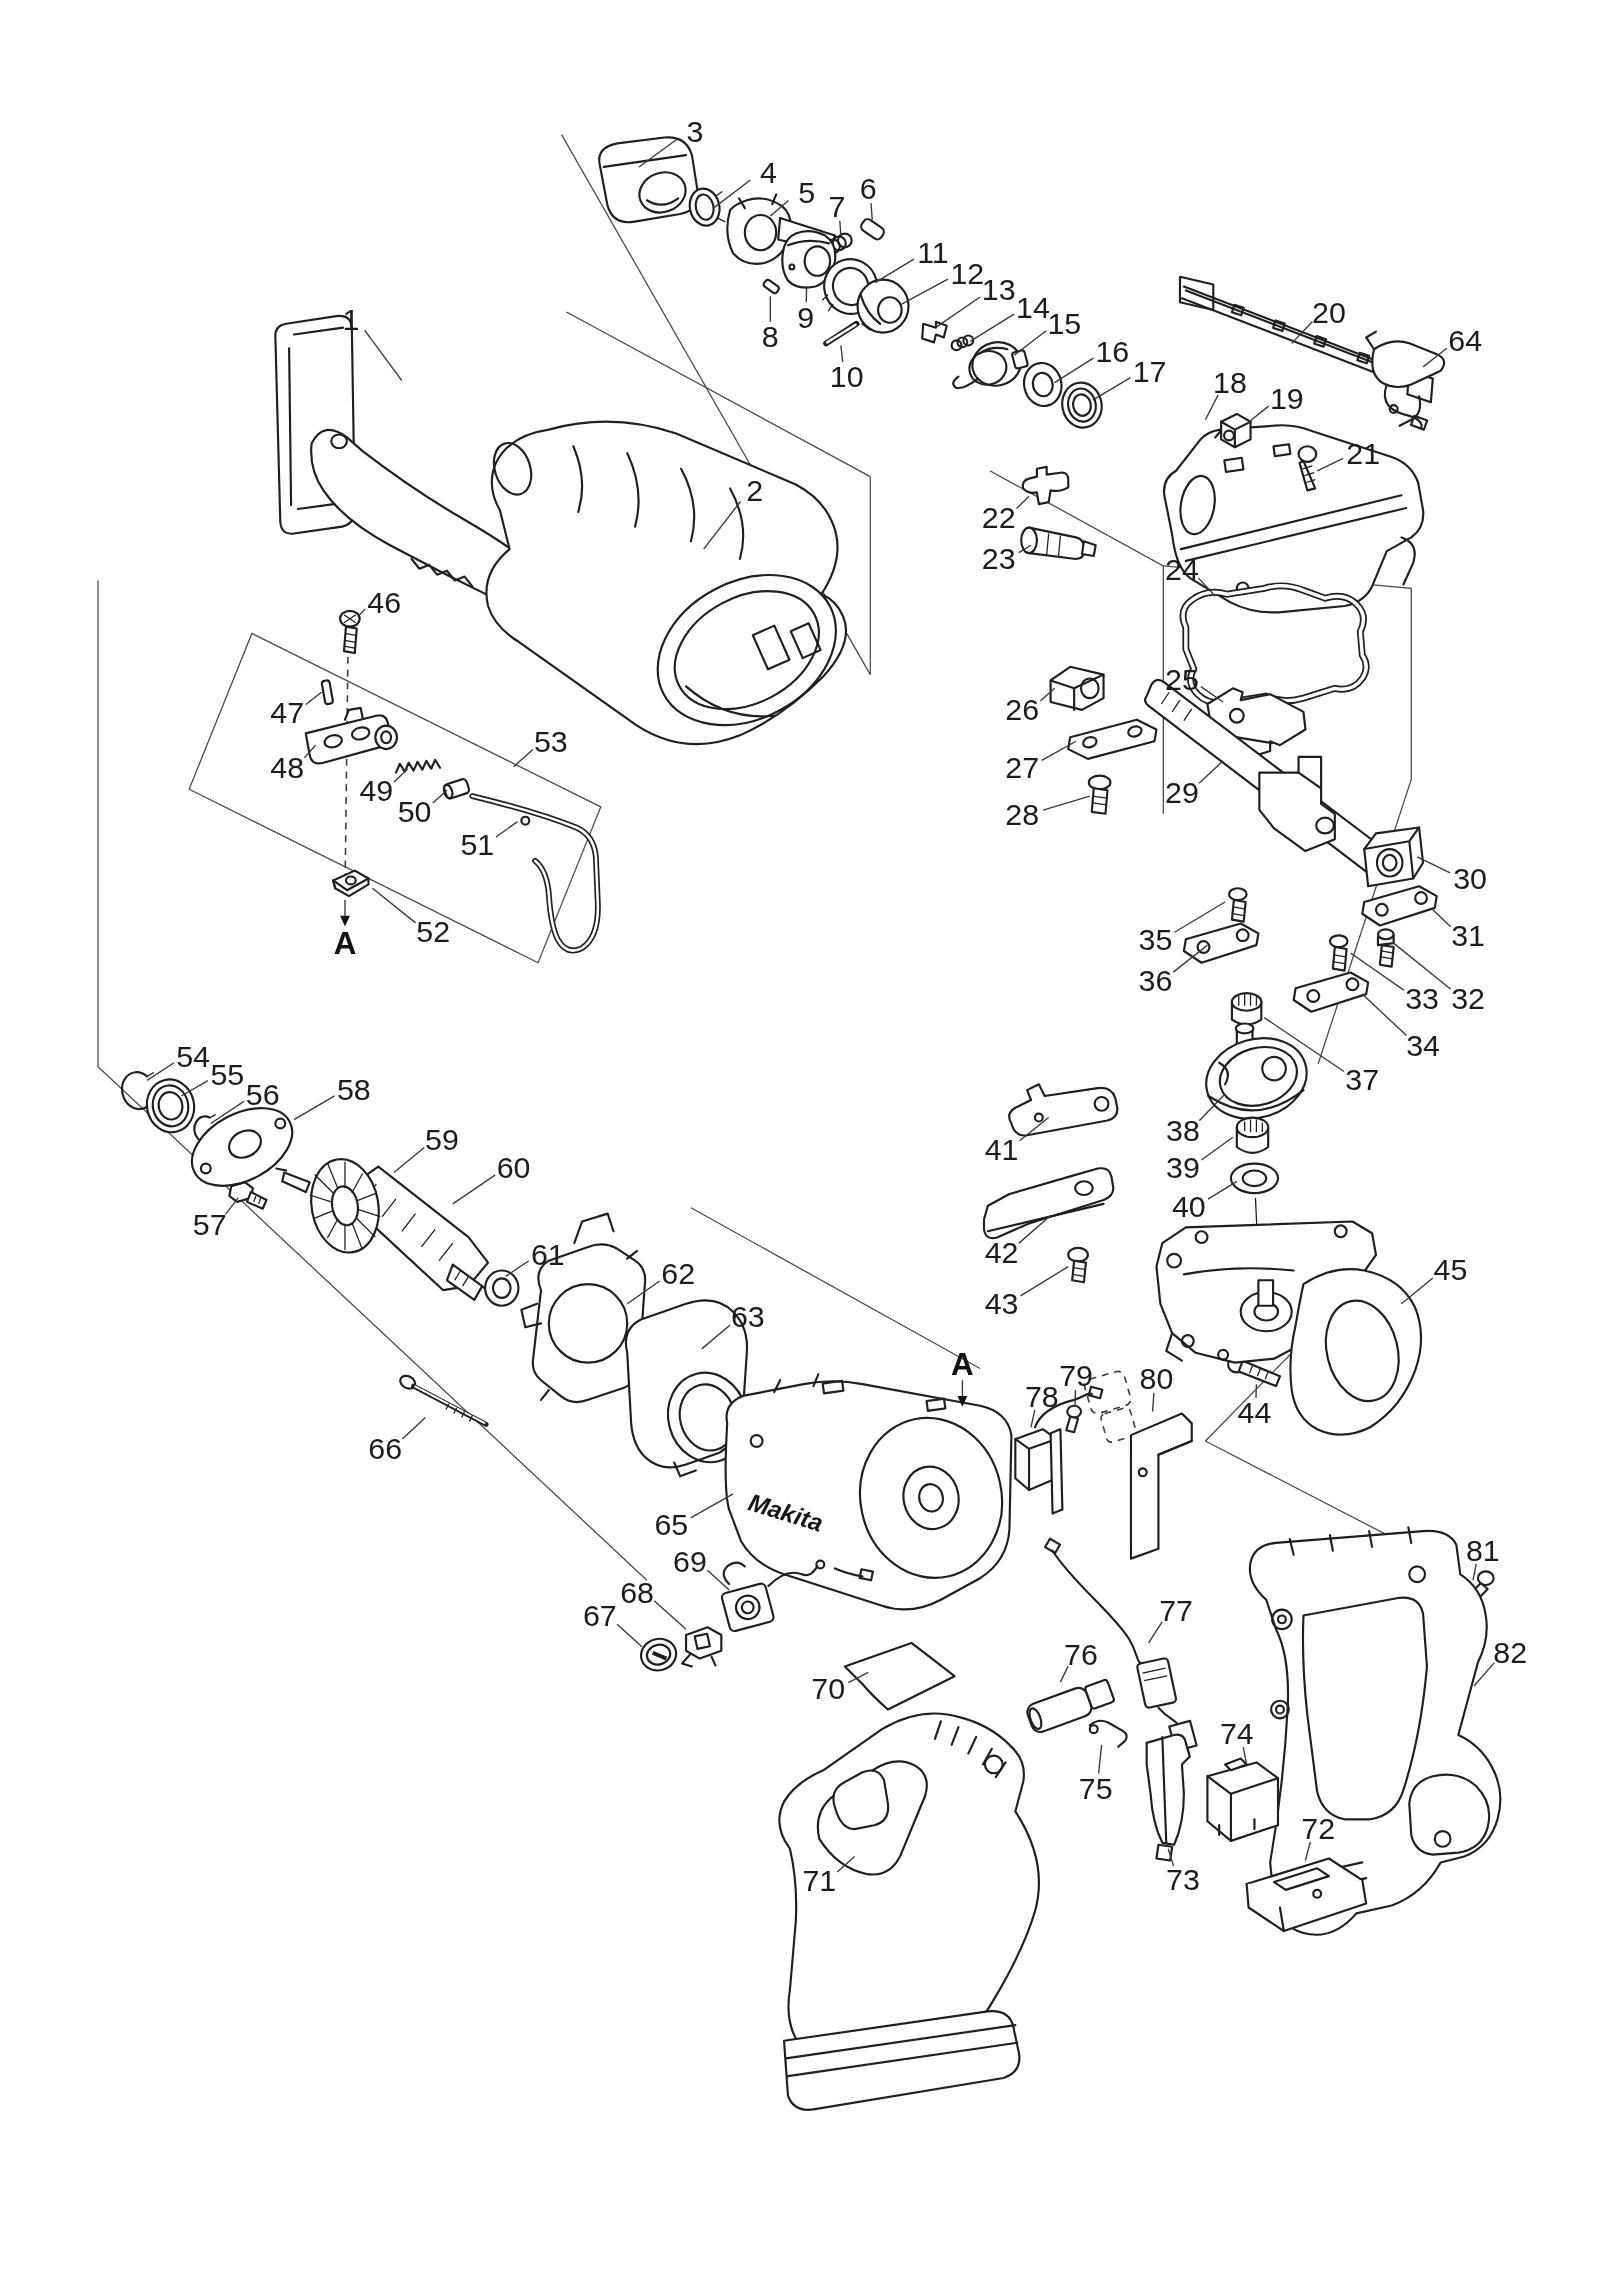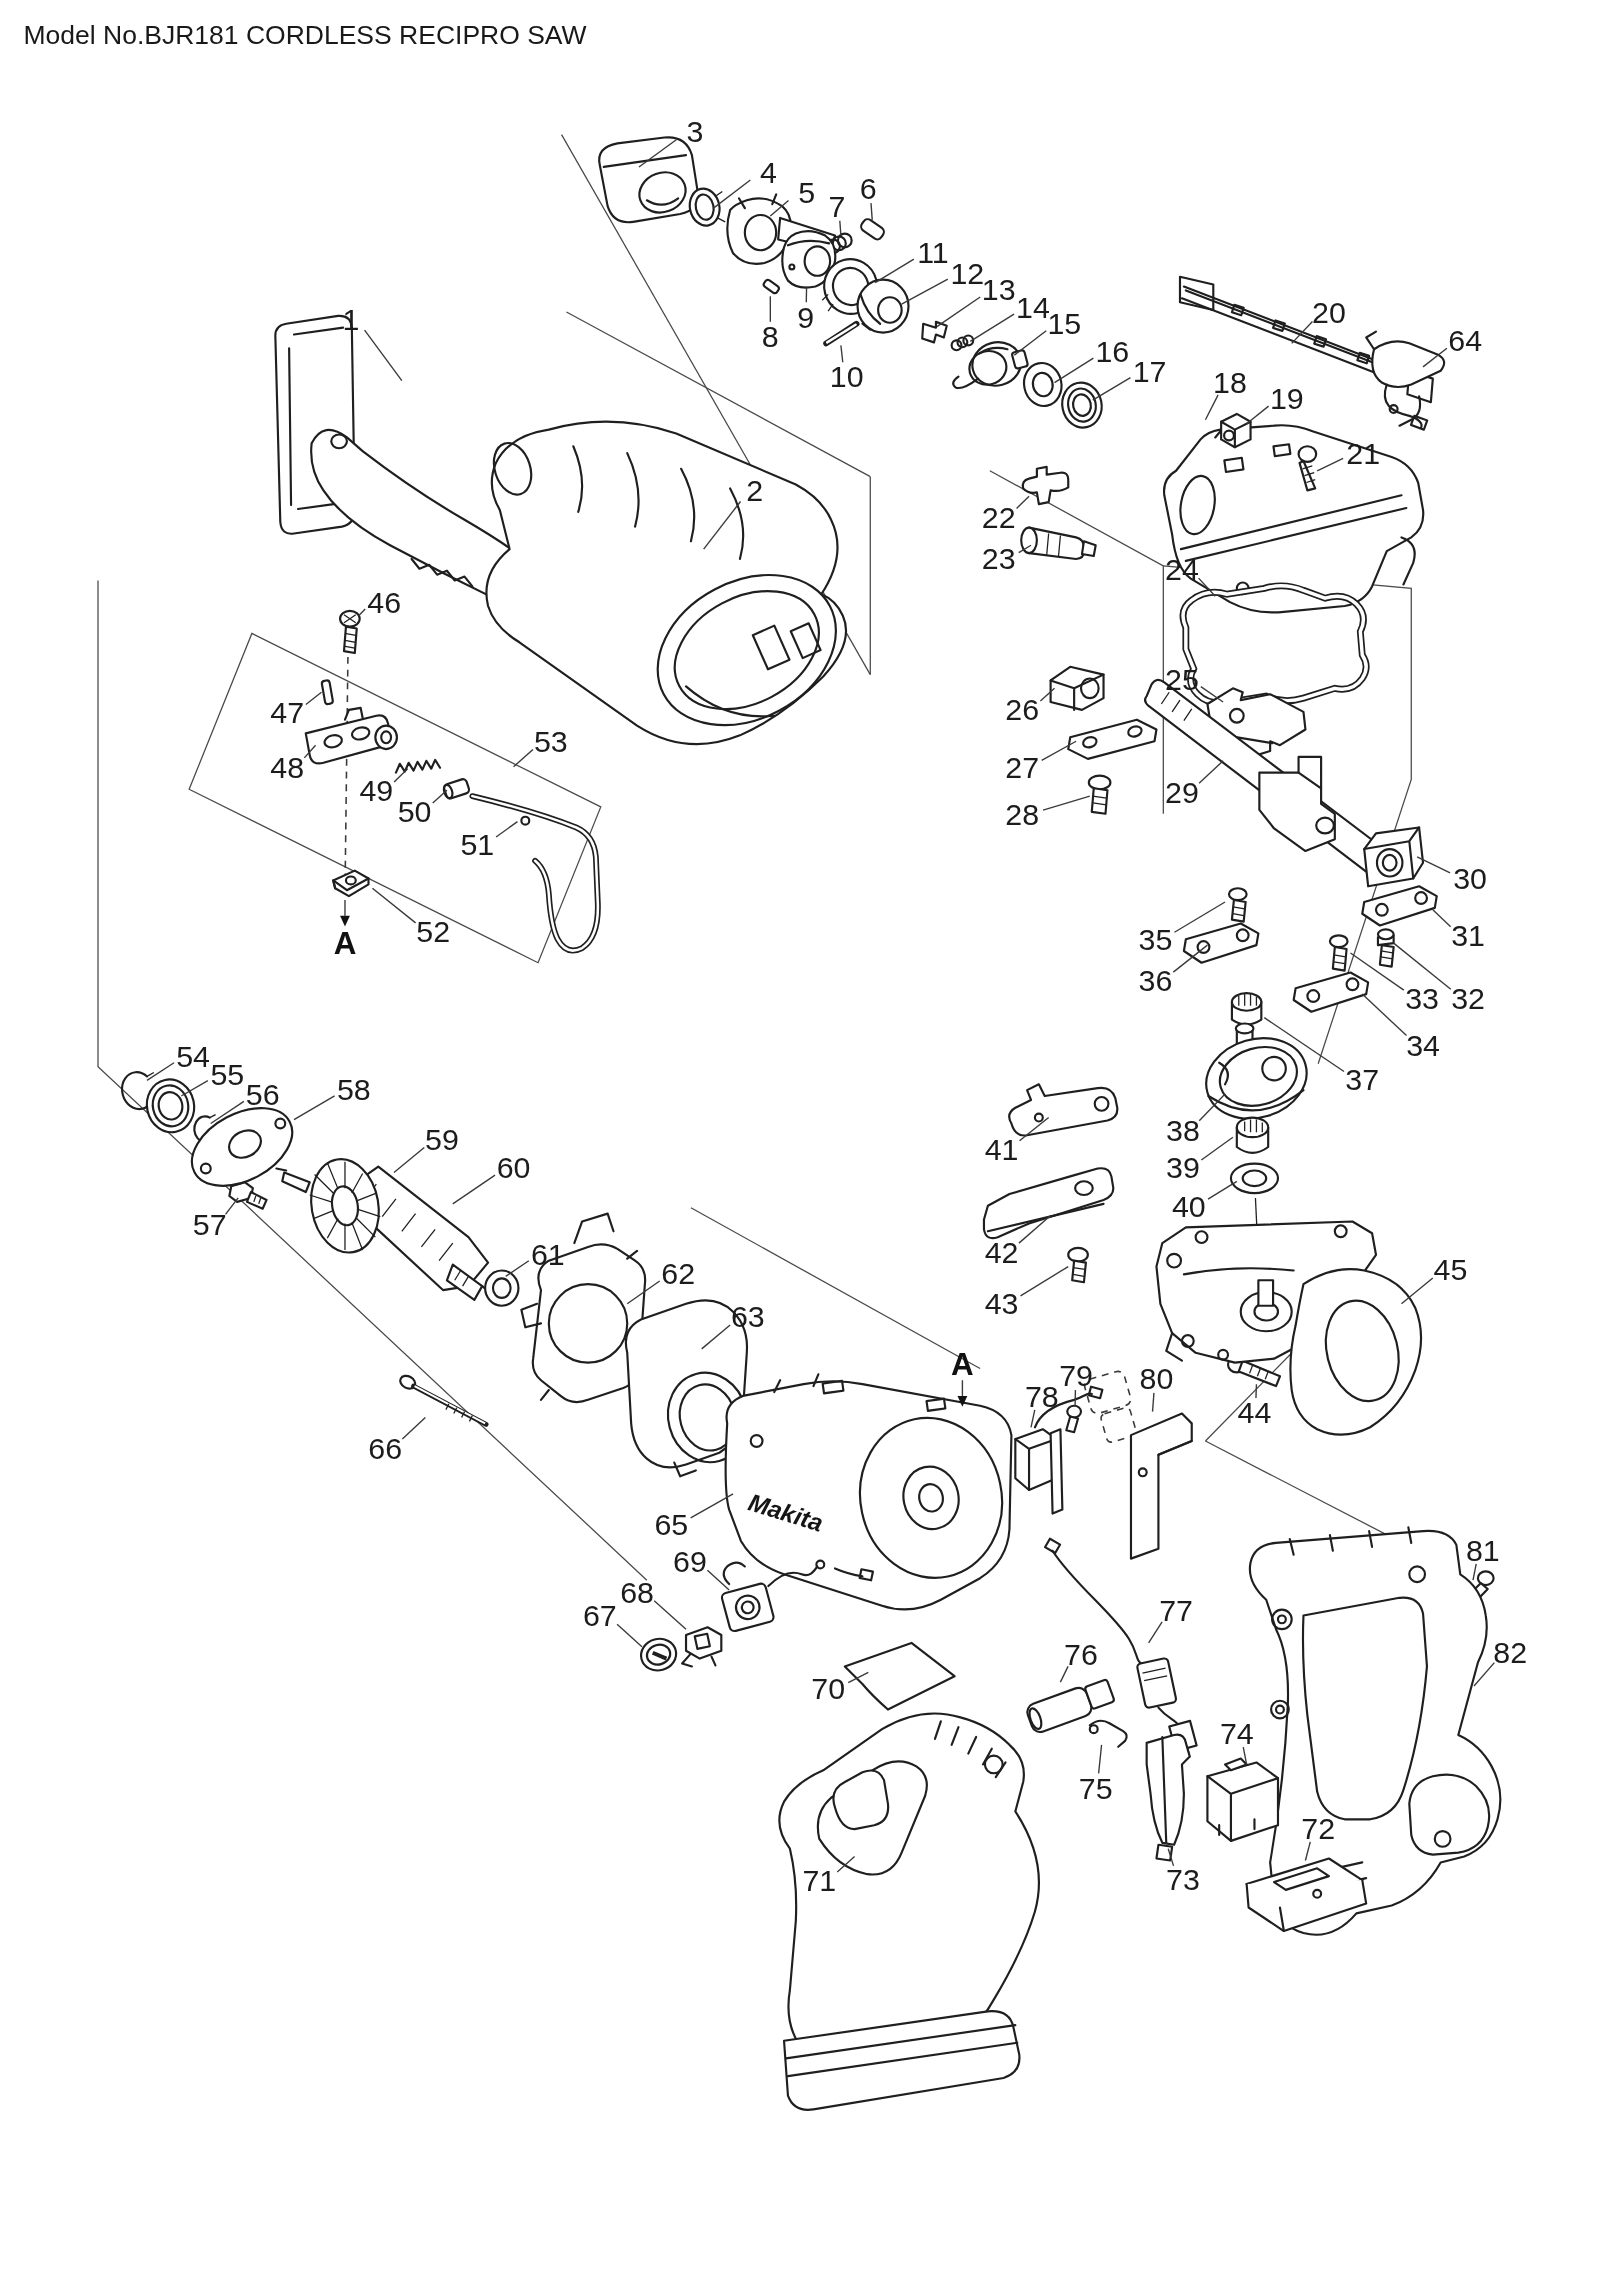--- a/index.html
+++ b/index.html
@@ -15,21 +15,20 @@
   .dash{fill:none;stroke:#3a3a3a;stroke-width:1.6;stroke-dasharray:7 6;}
   .leader{stroke:#3a3a3a;stroke-width:1.4;}
   .plabel{font-family:"Liberation Sans",sans-serif;font-size:31px;fill:#1c1c1c;}
   .amark{font-family:"Liberation Sans",sans-serif;font-size:32px;font-weight:600;fill:#111;}
   .logo{font-family:"Liberation Sans",sans-serif;font-size:25px;font-weight:700;font-style:italic;fill:#161616;}
 </style>
 </head>
 <body>
 
 <div class="stage">
-  <div class="title">Model No.BJR181 CORDLESS RECIPRO SAW</div>
 
   <svg class="art" viewBox="0 0 1654 2339">
 
     <g>
       <path class="struct" d="M573,137 L888,688"></path>
       <path class="struct" d="M578,318 L888,486"></path>
       <path class="struct" d="M888,486 L888,688"></path>
       <path class="struct" d="M100,592 L100,1088 L660,1612"></path>
       <path class="struct" d="M257,646 L613,823 L549,982 L193,805 Z"></path>
       <path class="struct" d="M1010,480 L1187,577 L1187,830"></path>

